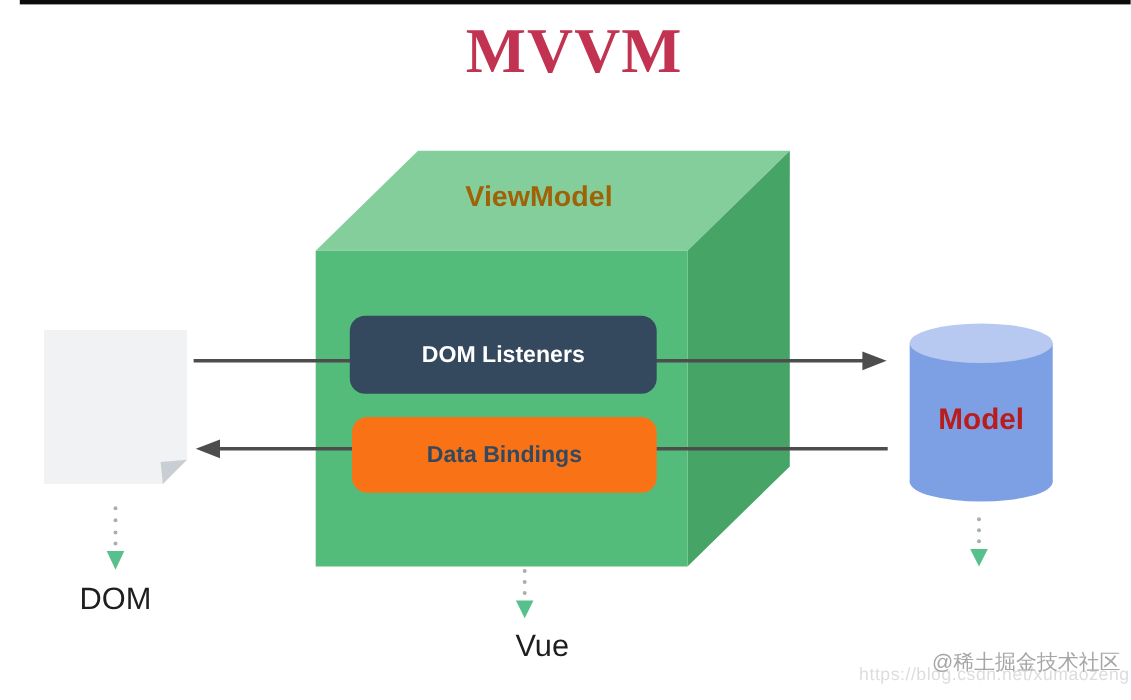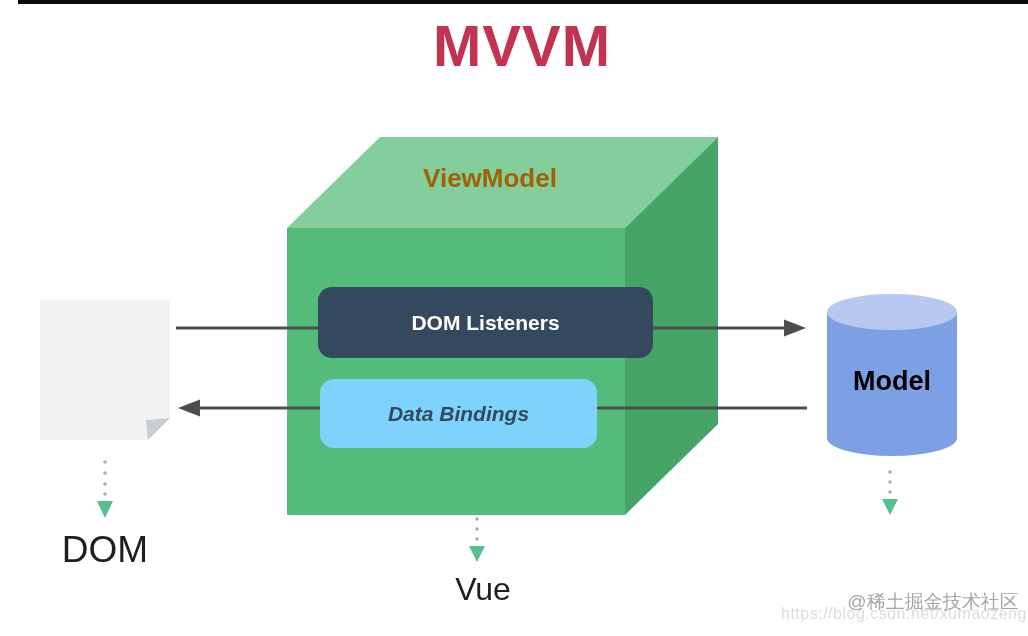--- a/index.html
+++ b/index.html
@@ -4,37 +4,37 @@
 <style>
   * { margin:0; padding:0; box-sizing:border-box; }
   body { background:#fff; font-family:"Liberation Sans", sans-serif; }
   .stage {
     position:relative; width:1028px; height:636px;
     background:#ffffff; overflow:hidden;
   }
   .top-bar { position:absolute; left:18px; right:0; top:0; height:4px; background:#0c0c0c; z-index:5; }
   .title {
     position:absolute; left:16px; right:0; top:12px; text-align:center;
-    font-size:58px; font-weight:700; letter-spacing:1px; z-index:4;
+    font-size:58px; font-weight:700; letter-spacing:1px; z-index:4;font-family:Liberation Serif, serif;
   }
   .shapes { position:absolute; left:0; top:0; z-index:1; }
   .label { position:absolute; text-align:center; z-index:3; }
   .vm-label { left:380px; top:163px; width:220px; font-size:26px; font-weight:700; color:#a16207; }
   .box {
     position:absolute; z-index:2; border-radius:14px;
     display:flex; align-items:center; justify-content:center;
     font-weight:700; font-size:21px;
   }
-  .box-dom { left:318px; top:287px; width:335px; height:71px; color:#ffffff; }
+  .box-dom { left:318px; top:287px; width:279px; height:71px; color:#ffffff; }
   .box-data { left:320px; top:379px; width:277px; height:69px; color:#35495e; }
   .view-label { left:40px; top:347px; width:130px; font-size:30px; font-weight:700; color:#35495e; }
-  .model-label { left:827px; top:366px; width:130px; font-size:27px; font-weight:700; color:#000000; }
+  .model-label { left:827px; top:366px; width:130px; font-size:27px; font-weight:700; color:#b91c1c; }
   .caption { color:#1e1e1e; font-weight:400; }
-  .cap-dom { left:40px; top:529px; width:130px; font-size:37px; }
-  .cap-vue { left:418px; top:571px; width:130px; font-size:32px; }
+  .cap-dom { left:40px; top:529px; width:130px; font-size:28px; }
+  .cap-vue { left:428px; top:571px; width:130px; font-size:28px; }
   .cap-pjo { left:790px; top:527px; width:204px; font-size:23px; line-height:30px; }
   .wm-url { left:781px; top:605px; width:250px; font-size:16px; color:#dcdde0; text-align:left; letter-spacing:0.5px; z-index:3; }
   .wm-comm { left:843px; top:589px; width:180px; font-size:19px; color:#a6a6a6; text-align:center; z-index:4; }
 </style>
 </head>
 <body>
 
 <div class="stage">
 
   <div class="top-bar"></div>
@@ -91,21 +91,21 @@
       <polygon points="882,499 898,499 890,515" fill="#57c08d"></polygon>
     </g>
   </svg>
 
   <div class="label vm-label">ViewModel</div>
 
   <div class="box box-dom" style="background-color: rgb(53, 73, 94);">
     <span>DOM Listeners</span>
   </div>
 
-  <div class="box box-data" style="background-color: #7dd3fc; font-style: italic;">
+  <div class="box box-data" style="background-color: #f97316;">
     <span>Data Bindings</span>
   </div>
 
 
   <div class="label model-label">Model</div>
 
   <div class="label caption cap-dom">DOM</div>
 
   <div class="label caption cap-vue">Vue</div>
 

